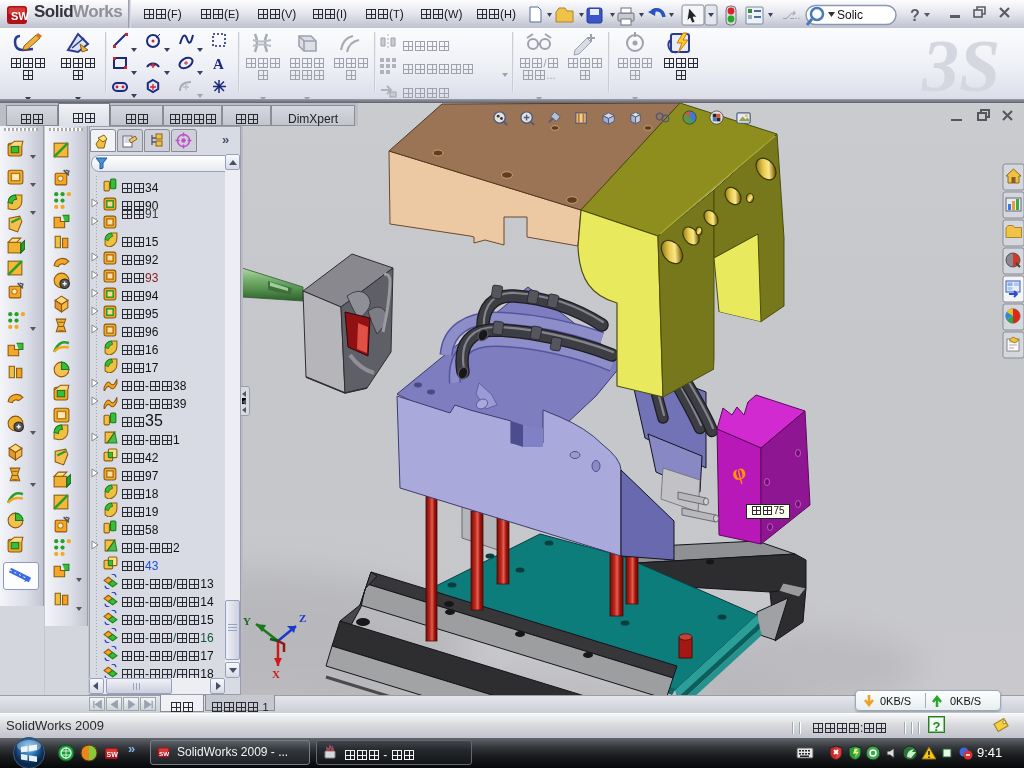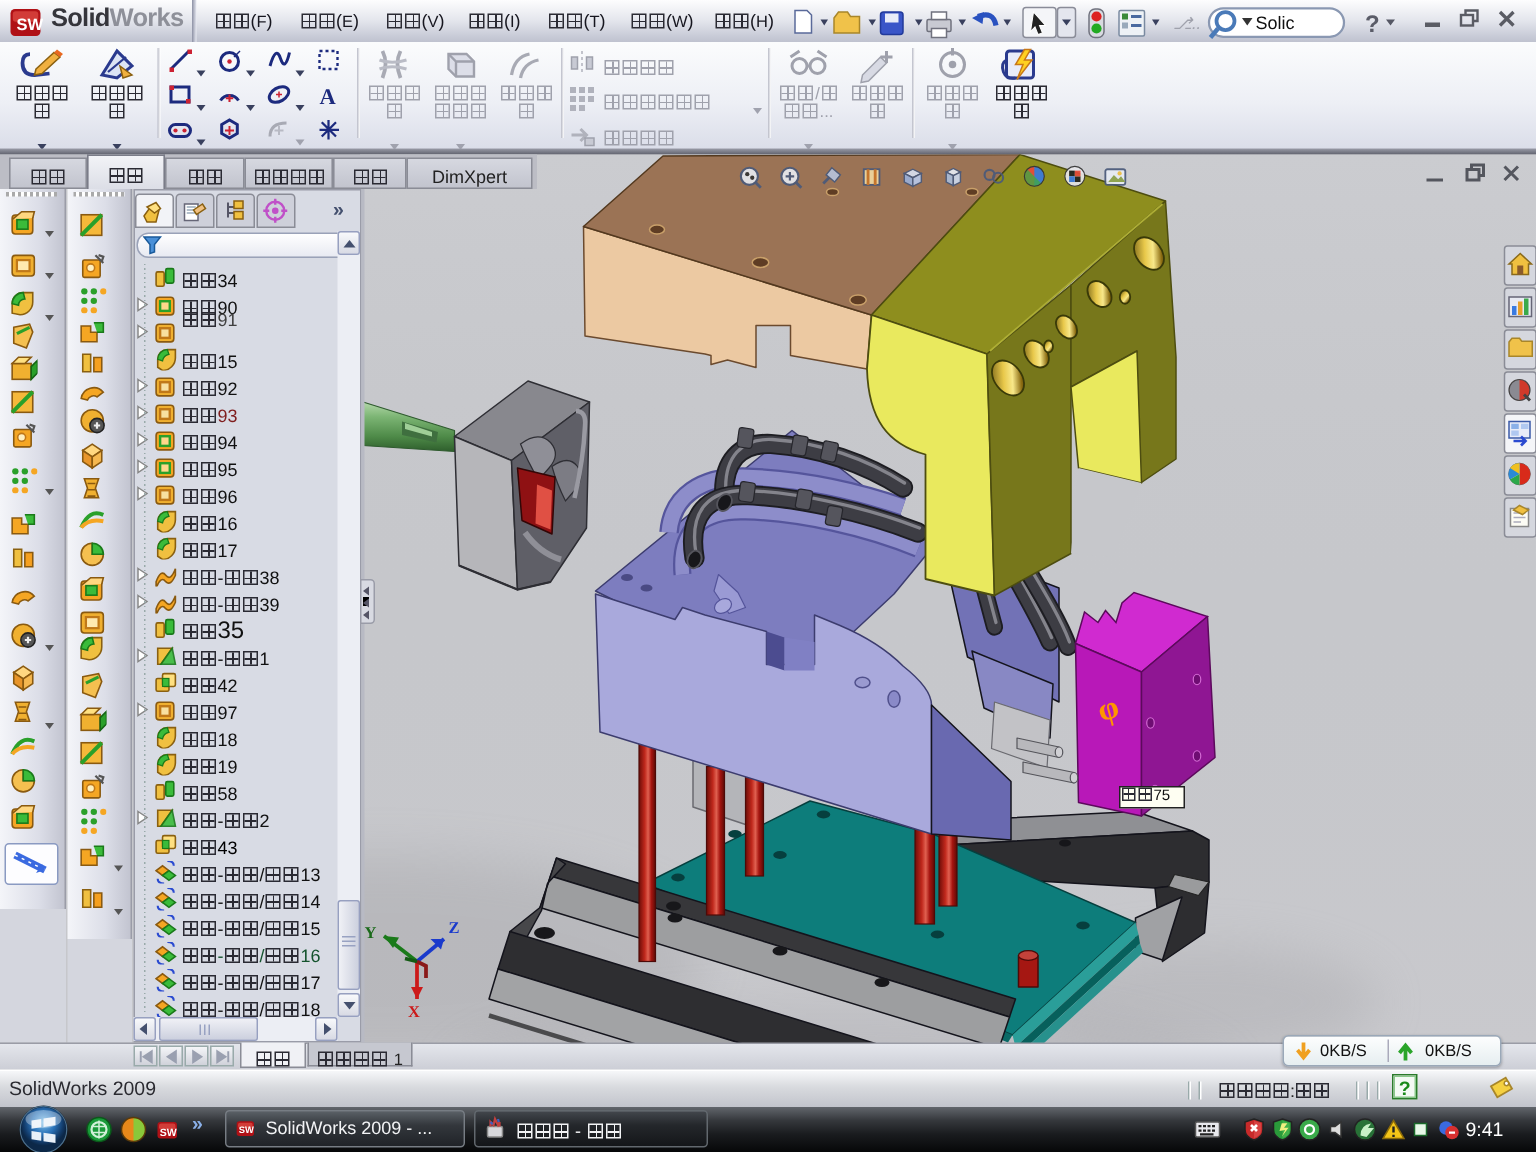--- a/index.html
+++ b/index.html
@@ -87,20 +87,21 @@
   <rect x="2" y="11" width="10" height="3" fill="#5a5c64"></rect>
   <g stroke="#5a5c64" stroke-width="1.6" fill="none">
           <rect x="26" y="6" width="8" height="7"></rect>
           <path d="M29 6 v-3 h8 v7 h-3"></path>
         </g>
   <path d="M52 4 l9 9 M61 4 l-9 9" stroke="#5a5c64" stroke-width="2.2"></path>
  </svg>
 </div>
 
 <div class="abs" style="left:0;top:28px;width:1024px;height:74px;background:linear-gradient(180deg,#fbfcfd,#edeff5 55%,#d9dce8)">
+ <div class="abs" style="left:922px;top:-4px;font-size:74px;font-style:italic;font-weight:bold;color:#d4d6e0;font-family:'Liberation Serif',serif">3S</div>
  <div class="abs" style="left:2px;top:2px;width:52px">
         <svg width="36" height="26" viewBox="0 0 36 26" style="display:block;margin:0 auto">
           <path d="M10 6 q-5 0 -5 6 q0 8 8 8 l10 -1" fill="none" stroke="#2a3a8e" stroke-width="2.5"></path>
           <path d="M14 16 L26 5 l4 3 -12 11 -5 1z" fill="#f0b040" stroke="#8a6010"></path>
           <path d="M26 5 l4 3 2 -2 -4 -3z" fill="#e86820"></path>
         </svg>
     <div class="tb-txt" style="margin-top:1px">
           <div><i class="cj"></i><i class="cj"></i><i class="cj"></i></div>
           <div><i class="cj"></i></div>
         </div>
@@ -596,21 +597,21 @@
       <use href="#tp_folder" x="1005" y="224"></use>
       <rect x="1003" y="248" width="21" height="26" rx="2" fill="#d5d7de" stroke="#8a8c96"></rect>
       <use href="#tp_ball" x="1005" y="252"></use>
       <rect x="1003" y="276" width="21" height="26" rx="2" fill="#f4f5f8" stroke="#8a8c96"></rect>
       <use href="#tp_panel" x="1005" y="280"></use>
       <rect x="1003" y="304" width="21" height="26" rx="2" fill="#d5d7de" stroke="#8a8c96"></rect>
       <use href="#tp_globe" x="1005" y="308"></use>
       <rect x="1003" y="332" width="21" height="26" rx="2" fill="#d5d7de" stroke="#8a8c96"></rect>
       <use href="#tp_note" x="1005" y="336"></use>
     </svg>
-<div class="abs" style="left:746px;top:524px;width:44px;height:15px;background:#fefef2;border:1px solid #222;font-size:10px;text-align:left;z-index:3"><i class="cjs"></i><i class="cjs"></i><span style="font-size:10px;color:#111">75</span></div>
+<div class="abs" style="left:746px;top:504px;width:44px;height:15px;background:#fefef2;border:1px solid #222;font-size:10px;text-align:center;z-index:3"><i class="cjs"></i><i class="cjs"></i><span style="font-size:10px;color:#111">75</span></div>
 <div class="abs" style="left:0;top:126px;width:44px;height:480px;background:linear-gradient(90deg,#f4f5f9,#dcdee8 60%,#c2c4d0);border-right:1px solid #9a9ca8"></div>
     <div class="abs" style="left:45px;top:126px;width:43px;height:500px;background:linear-gradient(90deg,#f4f5f9,#dcdee8 60%,#c2c4d0);border-right:1px solid #9a9ca8"></div>
     <div class="abs" style="left:0;top:606px;width:44px;height:89px;background:#d4d6de"></div>
     <div class="abs" style="left:45px;top:626px;width:43px;height:69px;background:#d4d6de"></div>
     <div class="abs" style="left:4px;top:128px;width:34px;height:3px;background:repeating-linear-gradient(90deg,#aaa 0 2px,#fff 2px 4px)"></div>
     <div class="abs" style="left:49px;top:128px;width:34px;height:3px;background:repeating-linear-gradient(90deg,#aaa 0 2px,#fff 2px 4px)"></div>
     <svg class="abs" style="left:6px;top:138px" width="19" height="19" viewBox="0 0 18 18">
       <rect x="2" y="5" width="13" height="12" rx="2" fill="#f5a623" stroke="#8a5a10"></rect>
       <path d="M2 8 l6 -5 h8 l-1 4" fill="#ffd780" stroke="#8a5a10"></path>
       <rect x="5" y="8" width="7" height="6" fill="#3abb3a" stroke="#1a7a1a"></rect>
@@ -980,21 +981,21 @@
     <svg class="abs" style="left:103px;top:538px" width="15" height="15" viewBox="0 0 14 14">
       <path d="M2 2 h9 l-7 10 h-2z" fill="#f0c040" stroke="#8a6010"></path>
       <path d="M11 2 l2 10 h-9z" fill="#3abb3a" stroke="#1a7a1a" opacity="0.9"></path>
     </svg>
     <span class="abs" style="left:121px;top:538px;white-space:nowrap;color:#111"><i class="cj"></i><i class="cj"></i><span style="font-size:12px">-</span><i class="cj"></i><i class="cj"></i><span style="font-size:12px">2</span></span>
     <svg class="abs" style="left:103px;top:556px" width="15" height="15" viewBox="0 0 14 14">
       <rect x="1" y="4" width="8" height="8" rx="1" fill="#f0c040" stroke="#8a6010"></rect>
       <rect x="5" y="1" width="8" height="8" rx="1" fill="#ffe080" stroke="#8a6010"></rect>
       <rect x="5" y="4" width="4" height="5" fill="#3abb3a" stroke="#1a7a1a" stroke-width="0.7"></rect>
     </svg>
-    <span class="abs" style="left:121px;top:556px;white-space:nowrap;color:#000000"><i class="cj"></i><i class="cj"></i><span style="font-size:12px">43</span></span>
+    <span class="abs" style="left:121px;top:556px;white-space:nowrap;color:#1d4ed8"><i class="cj"></i><i class="cj"></i><span style="font-size:12px">43</span></span>
     <svg class="abs" style="left:103px;top:574px" width="15" height="15" viewBox="0 0 14 14">
       <path d="M1 6 l4 -3 4 3 -4 3z" fill="#f5a623" stroke="#8a5a10"></path>
       <path d="M5 9 l4 -3 4 3 -4 3z" fill="#3abb3a" stroke="#1a7a1a"></path>
       <path d="M2 11 q0 3 4 3 M12 3 q0 -3 -4 -3" stroke="#2a4ad0" stroke-width="1.3" fill="none"></path>
     </svg>
     <span class="abs" style="left:121px;top:574px;white-space:nowrap;color:#111"><i class="cj"></i><i class="cj"></i><span style="font-size:12px">-</span><i class="cj"></i><i class="cj"></i><span style="font-size:12px">/</span><i class="cj"></i><i class="cj"></i><span style="font-size:12px">13</span></span>
     <svg class="abs" style="left:103px;top:592px" width="15" height="15" viewBox="0 0 14 14">
       <path d="M1 6 l4 -3 4 3 -4 3z" fill="#f5a623" stroke="#8a5a10"></path>
       <path d="M5 9 l4 -3 4 3 -4 3z" fill="#3abb3a" stroke="#1a7a1a"></path>
       <path d="M2 11 q0 3 4 3 M12 3 q0 -3 -4 -3" stroke="#2a4ad0" stroke-width="1.3" fill="none"></path>

